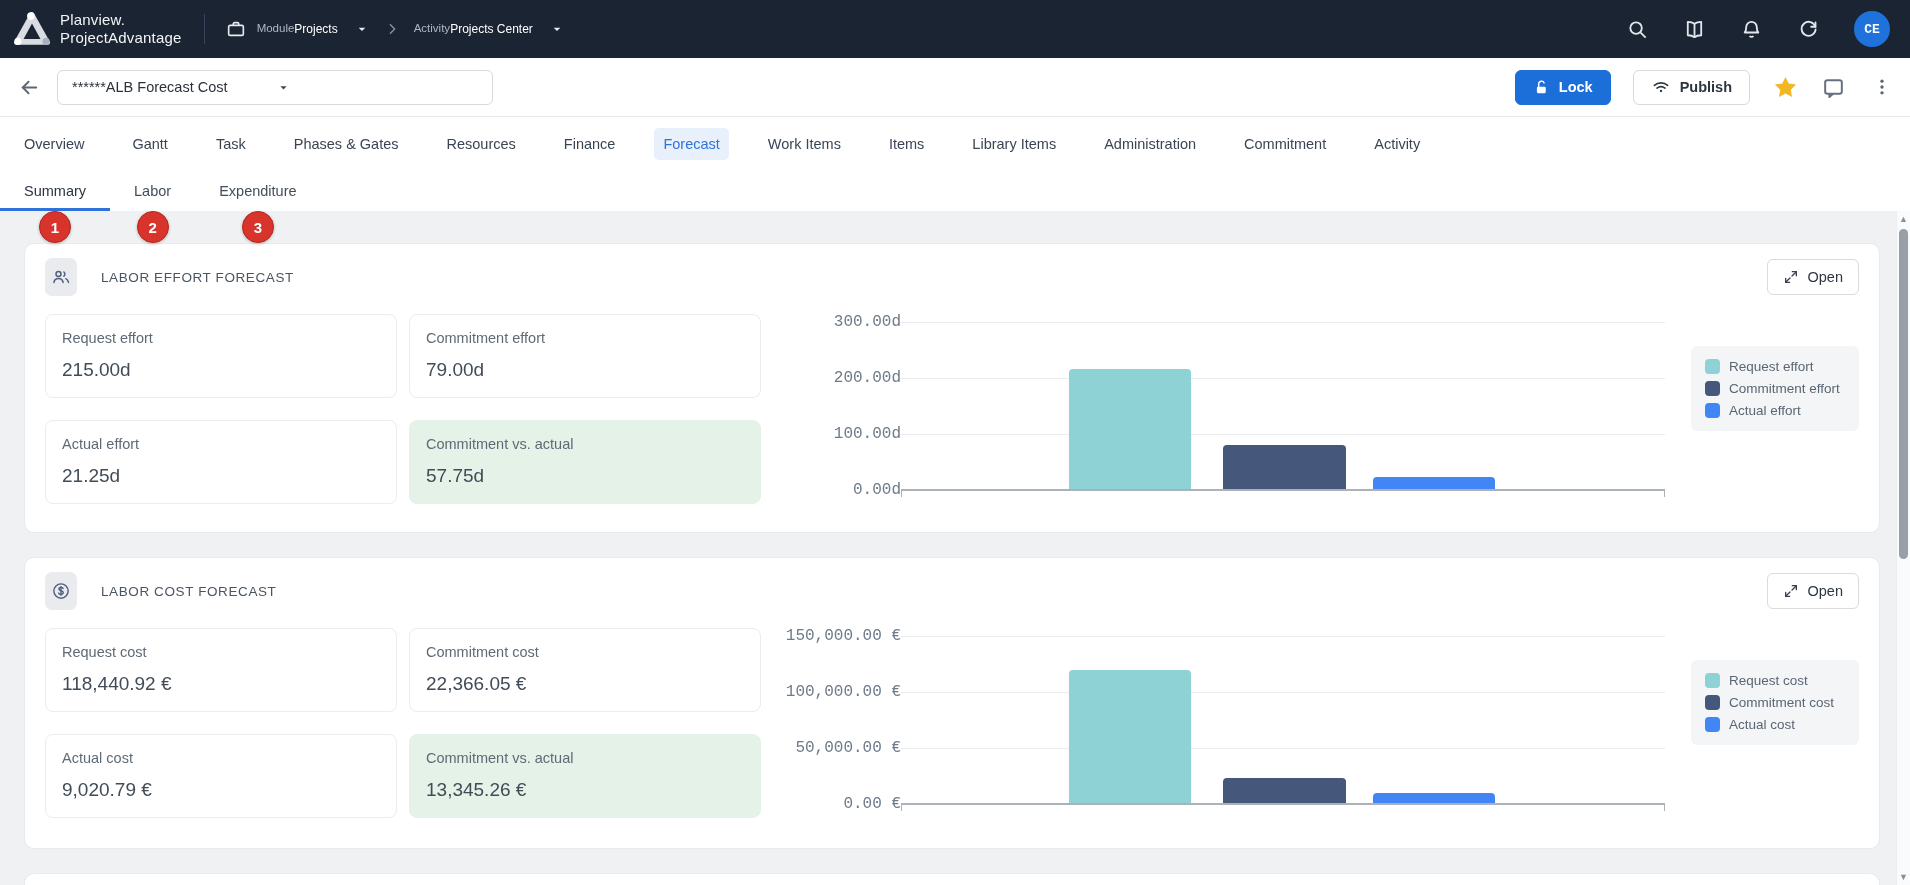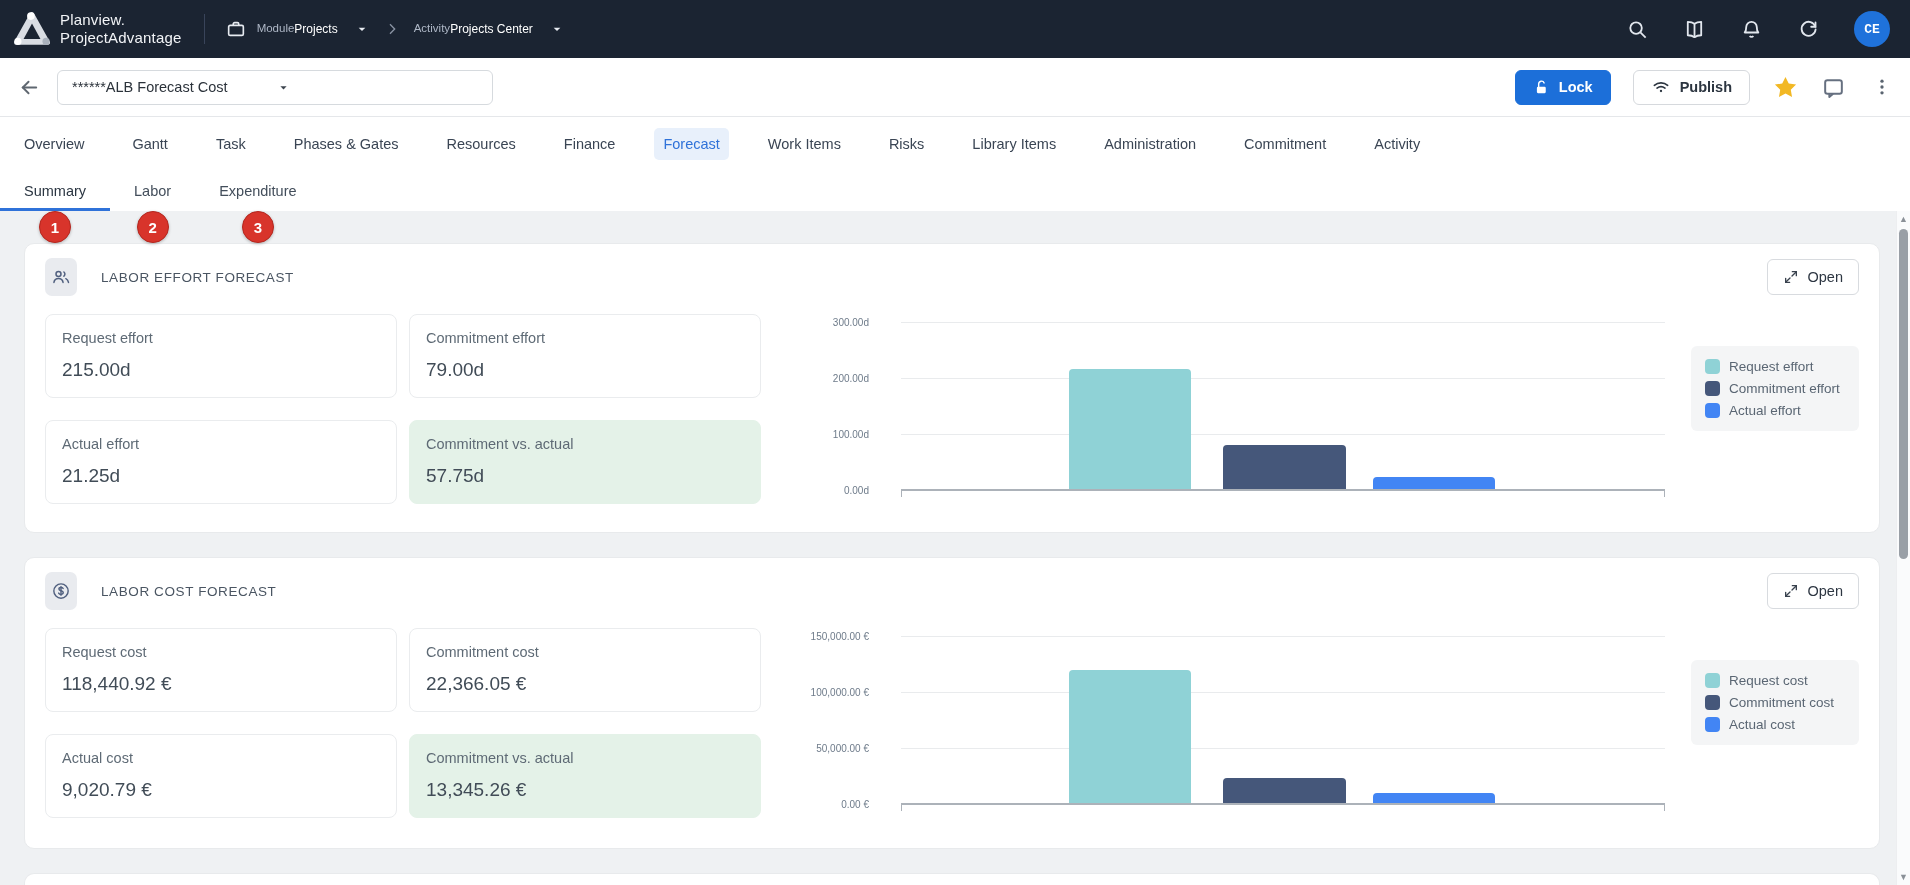--- a/index.html
+++ b/index.html
@@ -71,21 +71,21 @@
   .card-body { display:flex; margin-top:16px; }
 
   .stats-grid { display:grid; grid-template-columns:352px 352px; grid-auto-rows:84px; gap:22px 12px; }
   .stat-tile { background:#fff; border:1px solid #EAECEE; border-radius:8px; padding:15px 16px; }
   .stat-tile.highlight { background:#E4F2E8; border-color:#E4F2E8; }
   .stat-label { font-size:14.5px; color:#5E6A75; }
   .stat-value { font-size:19px; color:#414C57; margin-top:13px; }
 
   .chart-wrap { flex:1; display:flex; margin-left:24px; padding-top:8px; }
   .y-labels { position:relative; width:116px; height:168px; }
-  .ytick { position:absolute; right:32px; transform:translateY(-50%); font-size:10px; color:#6E7B8A; white-space:nowrap; }
+  .ytick { position:absolute; right:0; transform:translateY(-50%); font-size:16px; color:#6E7B8A; white-space:nowrap;font-family:Liberation Mono, monospace; }
   .plot { position:relative; flex:1; height:168px; }
   .grid { position:absolute; left:0; right:0; height:1px; background:#E9EBED; }
   .grid.axis { height:2px; background:#ACB2B9; top:calc(100% - 1px); }
   .plot::before, .plot::after { content:""; position:absolute; bottom:-7px; width:1px; height:8px; background:#ACB2B9; }
   .plot::before { left:0; } .plot::after { right:0; }
   .bar { position:absolute; bottom:1px; border-radius:4px 4px 0 0; }
   .legend { width:168px; margin-left:26px; margin-top:24px; align-self:flex-start; background:#F4F5F6;
             border-radius:6px; padding:13px 14px; display:flex; flex-direction:column; gap:7px; }
   .legend-row { display:flex; align-items:center; gap:9px; font-size:13.5px; color:#5A6673; white-space:nowrap; }
   .swatch { width:15px; height:15px; border-radius:4px; flex:none; }
@@ -243,21 +243,21 @@
 <nav class="tabs-row">
   <ul class="tabs">
       <li class="tab"><span>Overview</span></li>
       <li class="tab"><span>Gantt</span></li>
       <li class="tab"><span>Task</span></li>
       <li class="tab"><span>Phases &amp; Gates</span></li>
       <li class="tab"><span>Resources</span></li>
       <li class="tab"><span>Finance</span></li>
       <li class="tab active"><span>Forecast</span></li>
       <li class="tab"><span>Work Items</span></li>
-      <li class="tab"><span>Risks</span></li>
+      <li class="tab"><span>Items</span></li>
       <li class="tab"><span>Library Items</span></li>
       <li class="tab"><span>Administration</span></li>
       <li class="tab"><span>Commitment</span></li>
       <li class="tab"><span>Activity</span></li>
     </ul>
 </nav>
 
 <nav class="subtabs-row">
   <ul class="subtabs">
       <li class="subtab active">

